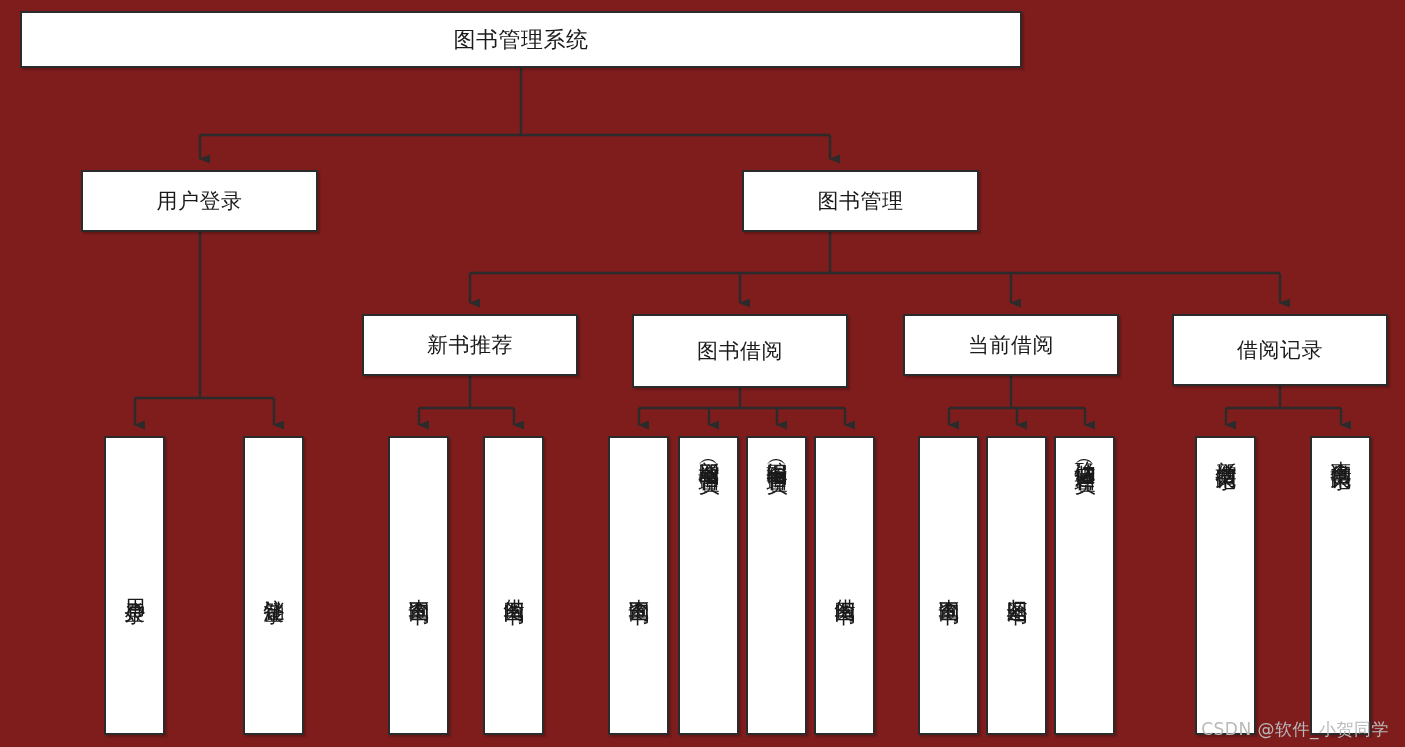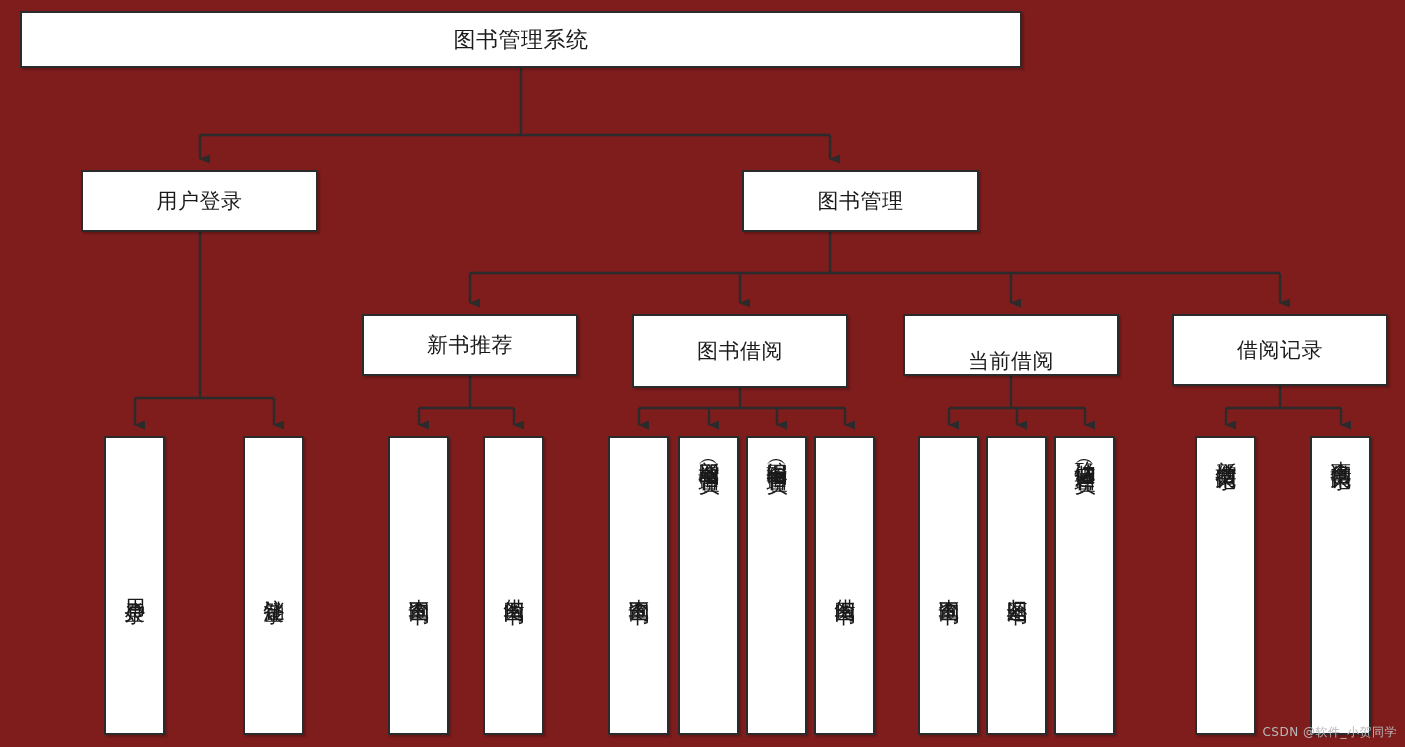--- a/index.html
+++ b/index.html
@@ -57,23 +57,23 @@
     letter-spacing: 2px;
     line-height: 1.0;
     white-space: nowrap;
   }
   .node.vert.centered {
     align-items: center;
     padding-top: 0;
   }
   #watermark {
     position: absolute;
-    right: 8px;
+    right: 16px;
     bottom: 6px;
-    font-size: 12px;
+    font-size: 17px;
     color: #b9b9b9;
     z-index: 5;
     white-space: nowrap;
     letter-spacing: 0.5px;
   }
 </style>
 </head>
 <body>
 
 <div id="canvas">
@@ -130,21 +130,21 @@
       </div>
       <div class="node horiz" style="left: 742px; top: 170px; width: 237px; height: 62px;">
         <span class="node-label">图书管理</span>
       </div>
       <div class="node horiz" style="left: 362px; top: 314px; width: 216px; height: 62px;">
         <span class="node-label">新书推荐</span>
       </div>
       <div class="node horiz" style="left: 632px; top: 314px; width: 216px; height: 74px;">
         <span class="node-label">图书借阅</span>
       </div>
-      <div class="node horiz" style="left: 903px; top: 314px; width: 216px; height: 62px; align-items: flex-end;">
+      <div class="node horiz" style="left: 903px; top: 314px; width: 216px; height: 62px;">
         <span class="node-label">当前借阅</span>
       </div>
       <div class="node horiz" style="left: 1172px; top: 314px; width: 216px; height: 72px;">
         <span class="node-label">借阅记录</span>
       </div>
       <div class="node vert centered" style="left: 104px; top: 436px; width: 61px; height: 299px;">
         <span class="node-label">用户登录</span>
       </div>
       <div class="node vert centered" style="left: 243px; top: 436px; width: 61px; height: 299px;">
         <span class="node-label">注销登录</span>

